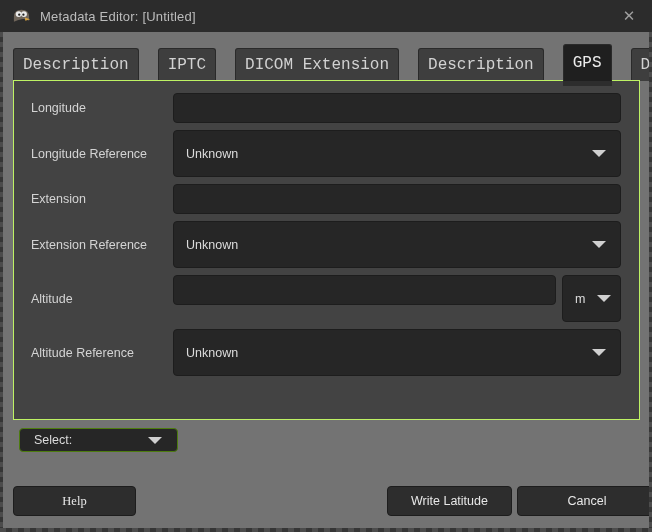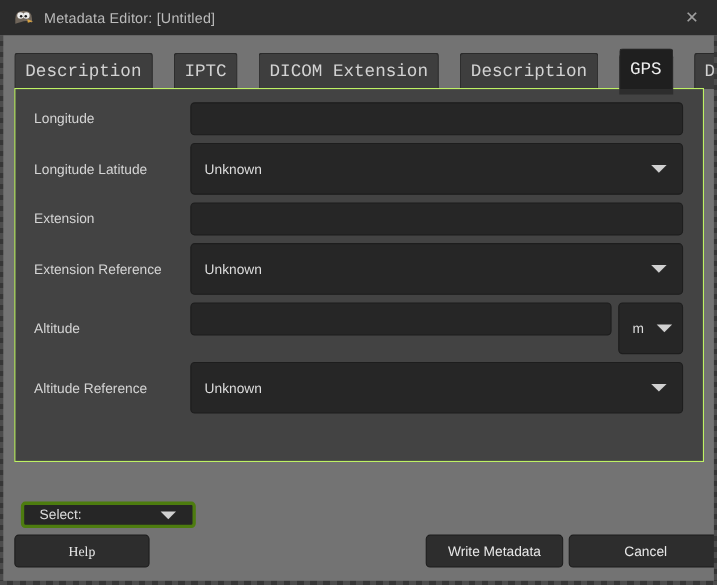--- a/index.html
+++ b/index.html
@@ -103,25 +103,24 @@
   .alt-row { display:flex; gap:6px; }
   .alt-row .text-input { flex:1 1 auto; }
   .unit-dd { width:59px; flex:0 0 auto; padding:0 9px 0 12px; }
   .unit-dd .val { text-align:left; }
 
   
   .select-dd {
     position:absolute; left:19px; top:428px;
     width:159px; height:24px;
     background:#262626;
-    border:3px solid #4d7c0f;
+    border:1px solid #4d7c0f;
     border-radius:4px;
     display:flex; align-items:center;
     padding:0 15px 0 14px;
-    margin-top:28px;
   }
   .select-dd .val { font-size:12.5px; color:#dcdcdc; flex:1 1 auto; }
 
   
   .btn {
     position:absolute;
     height:30px; top:486px;
     background:#2d2d2d;
     border:1px solid #1d1d1d;
     border-radius:4px;
@@ -170,21 +169,21 @@
     <div class="tab active">GPS</div>
     <div class="tab">DICOM</div>
   </div>
 
   <div class="panel">
     <div class="form">
 
       <div class="lbl">Longitude</div>
       <input class="text-input" type="text" value="" style="">
 
-      <div class="lbl">Longitude Latitude</div>
+      <div class="lbl">Longitude Reference</div>
       <div class="dropdown">
         <span class="val">Unknown</span>
         <span class="chevron"></span>
       </div>
 
       <div class="lbl">Extension</div>
       <input class="text-input" type="text" value="" style="">
 
       <div class="lbl">Extension Reference</div>
       <div class="dropdown">
@@ -209,20 +208,20 @@
 
     </div>
   </div>
 
   <div class="select-dd">
     <span class="val">Select:</span>
     <span class="chevron"></span>
   </div>
 
   <div class="btn btn-help">Help</div>
-  <div class="btn btn-write">Write Metadata</div>
+  <div class="btn btn-write">Write Latitude</div>
   <div class="btn btn-cancel">Cancel</div>
 
   <div class="edge edge-left"></div>
   <div class="edge edge-right"></div>
   <div class="edge edge-bottom"></div>
 
 </div>
 
 </body></html>

